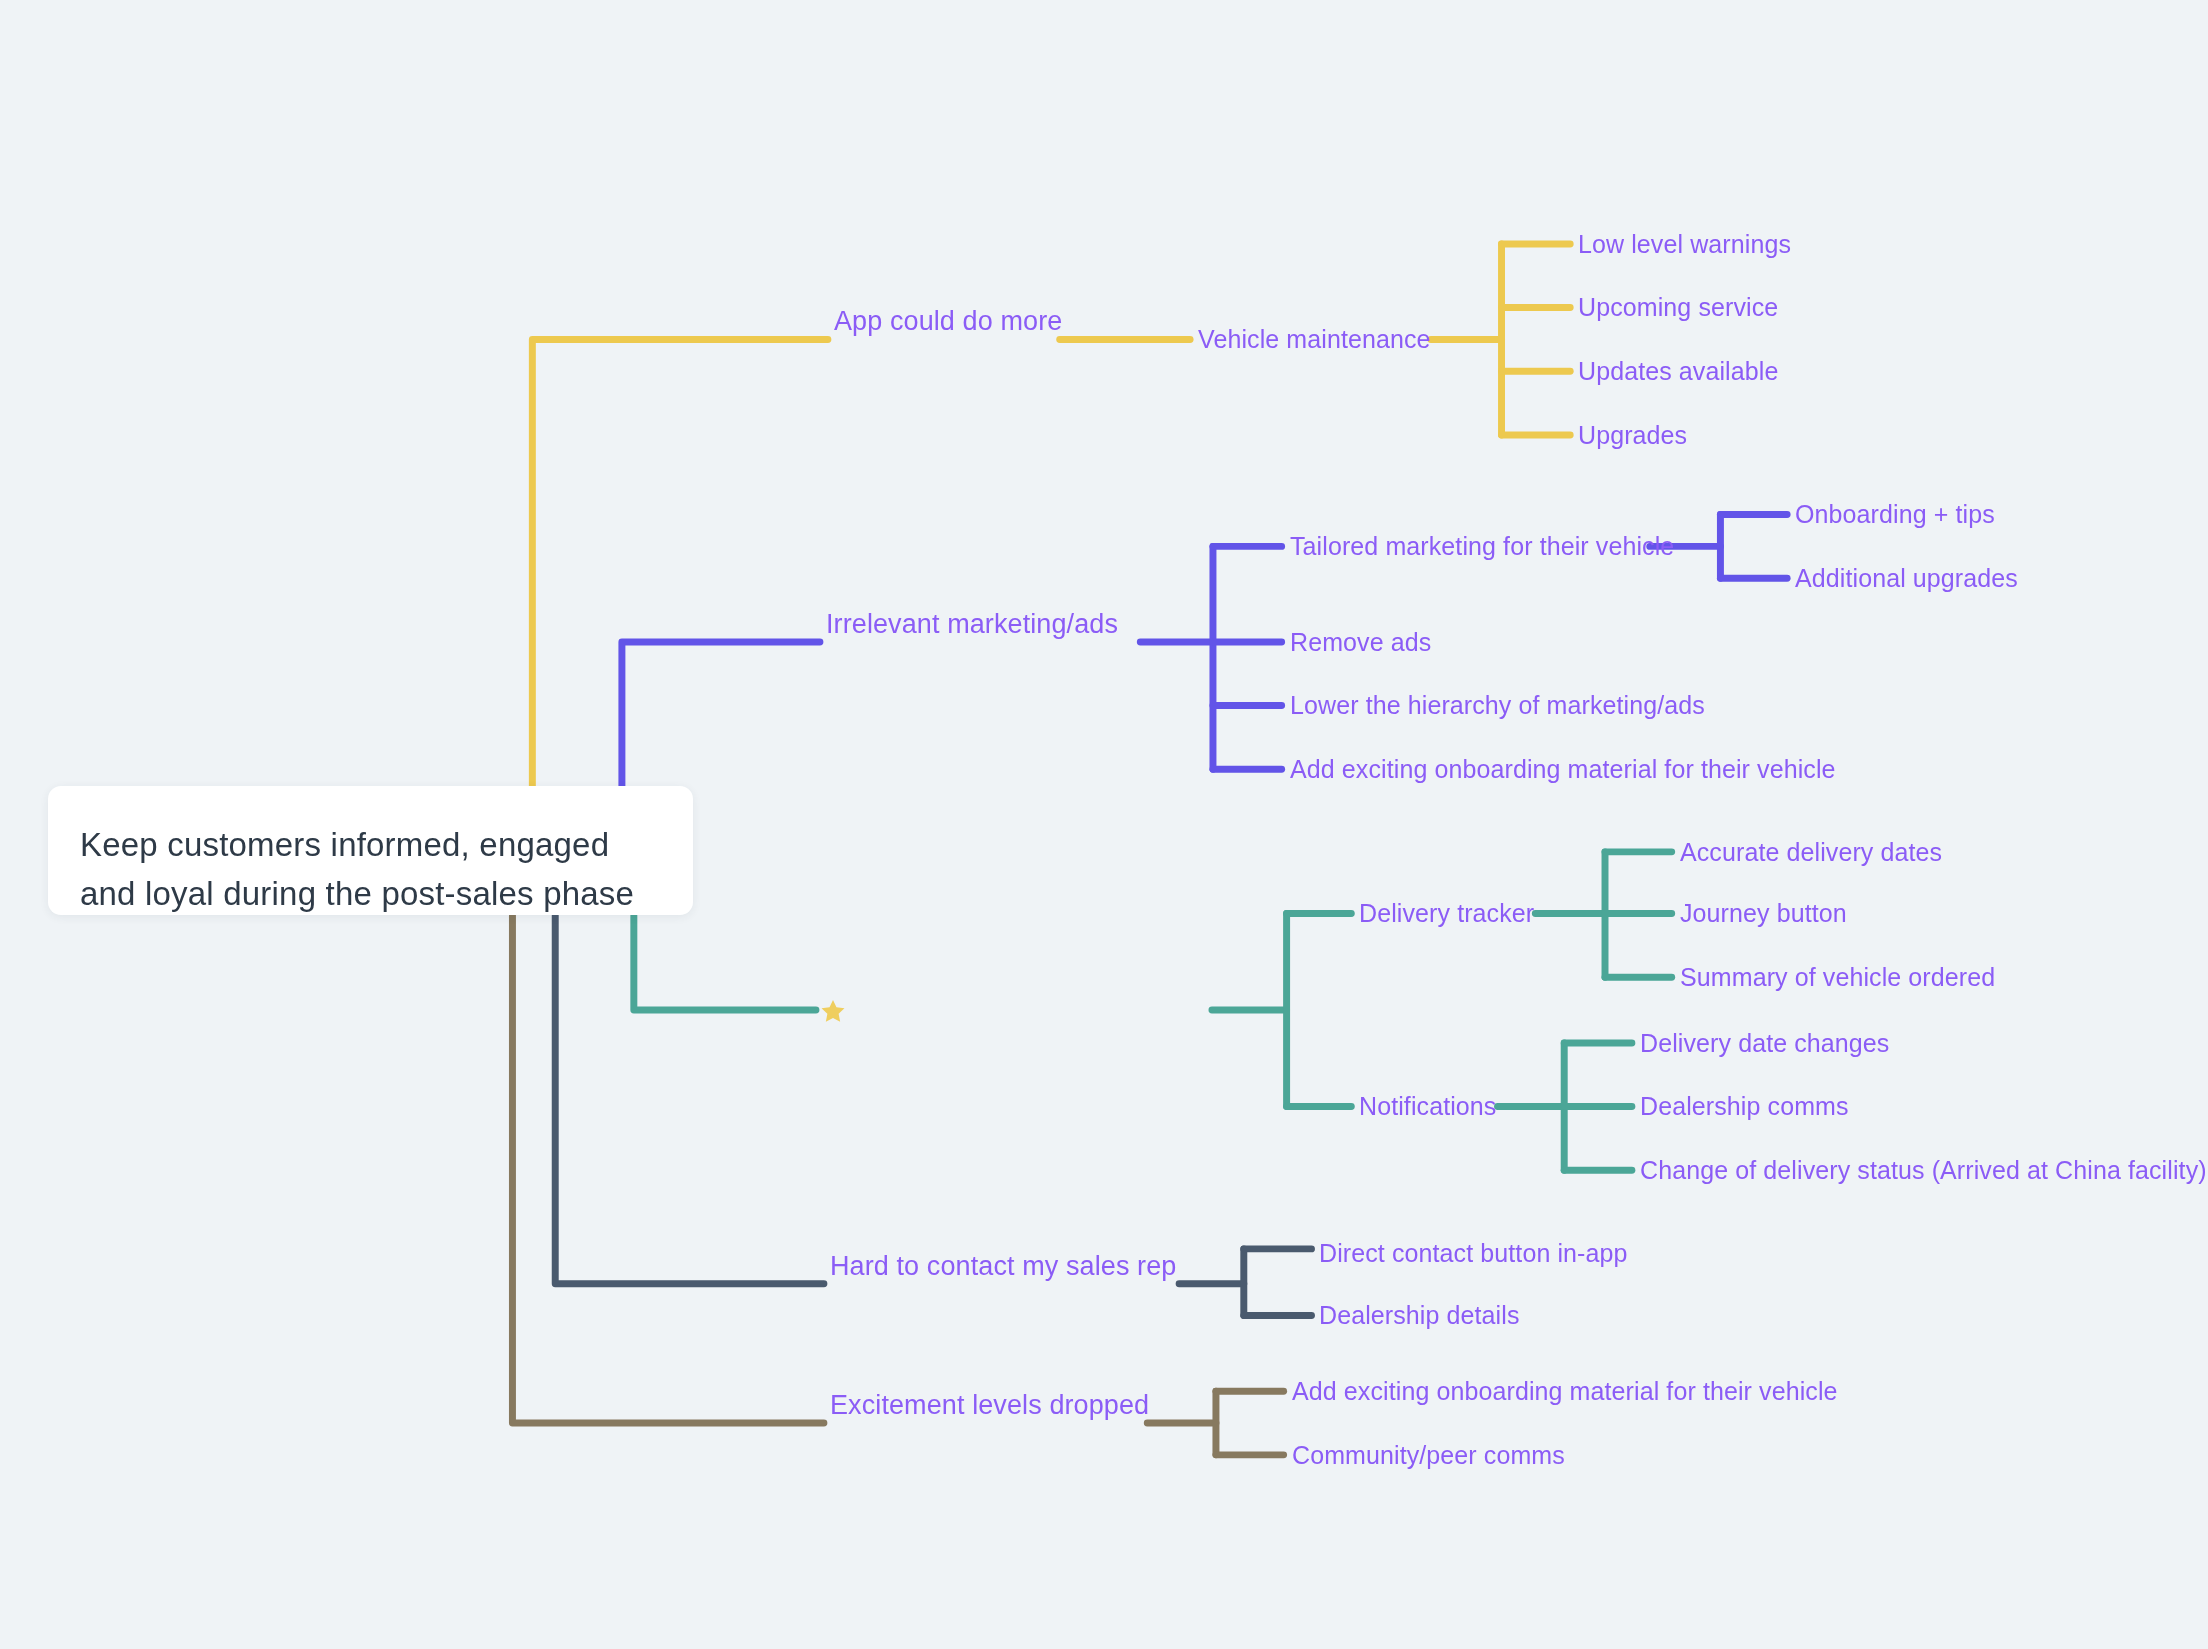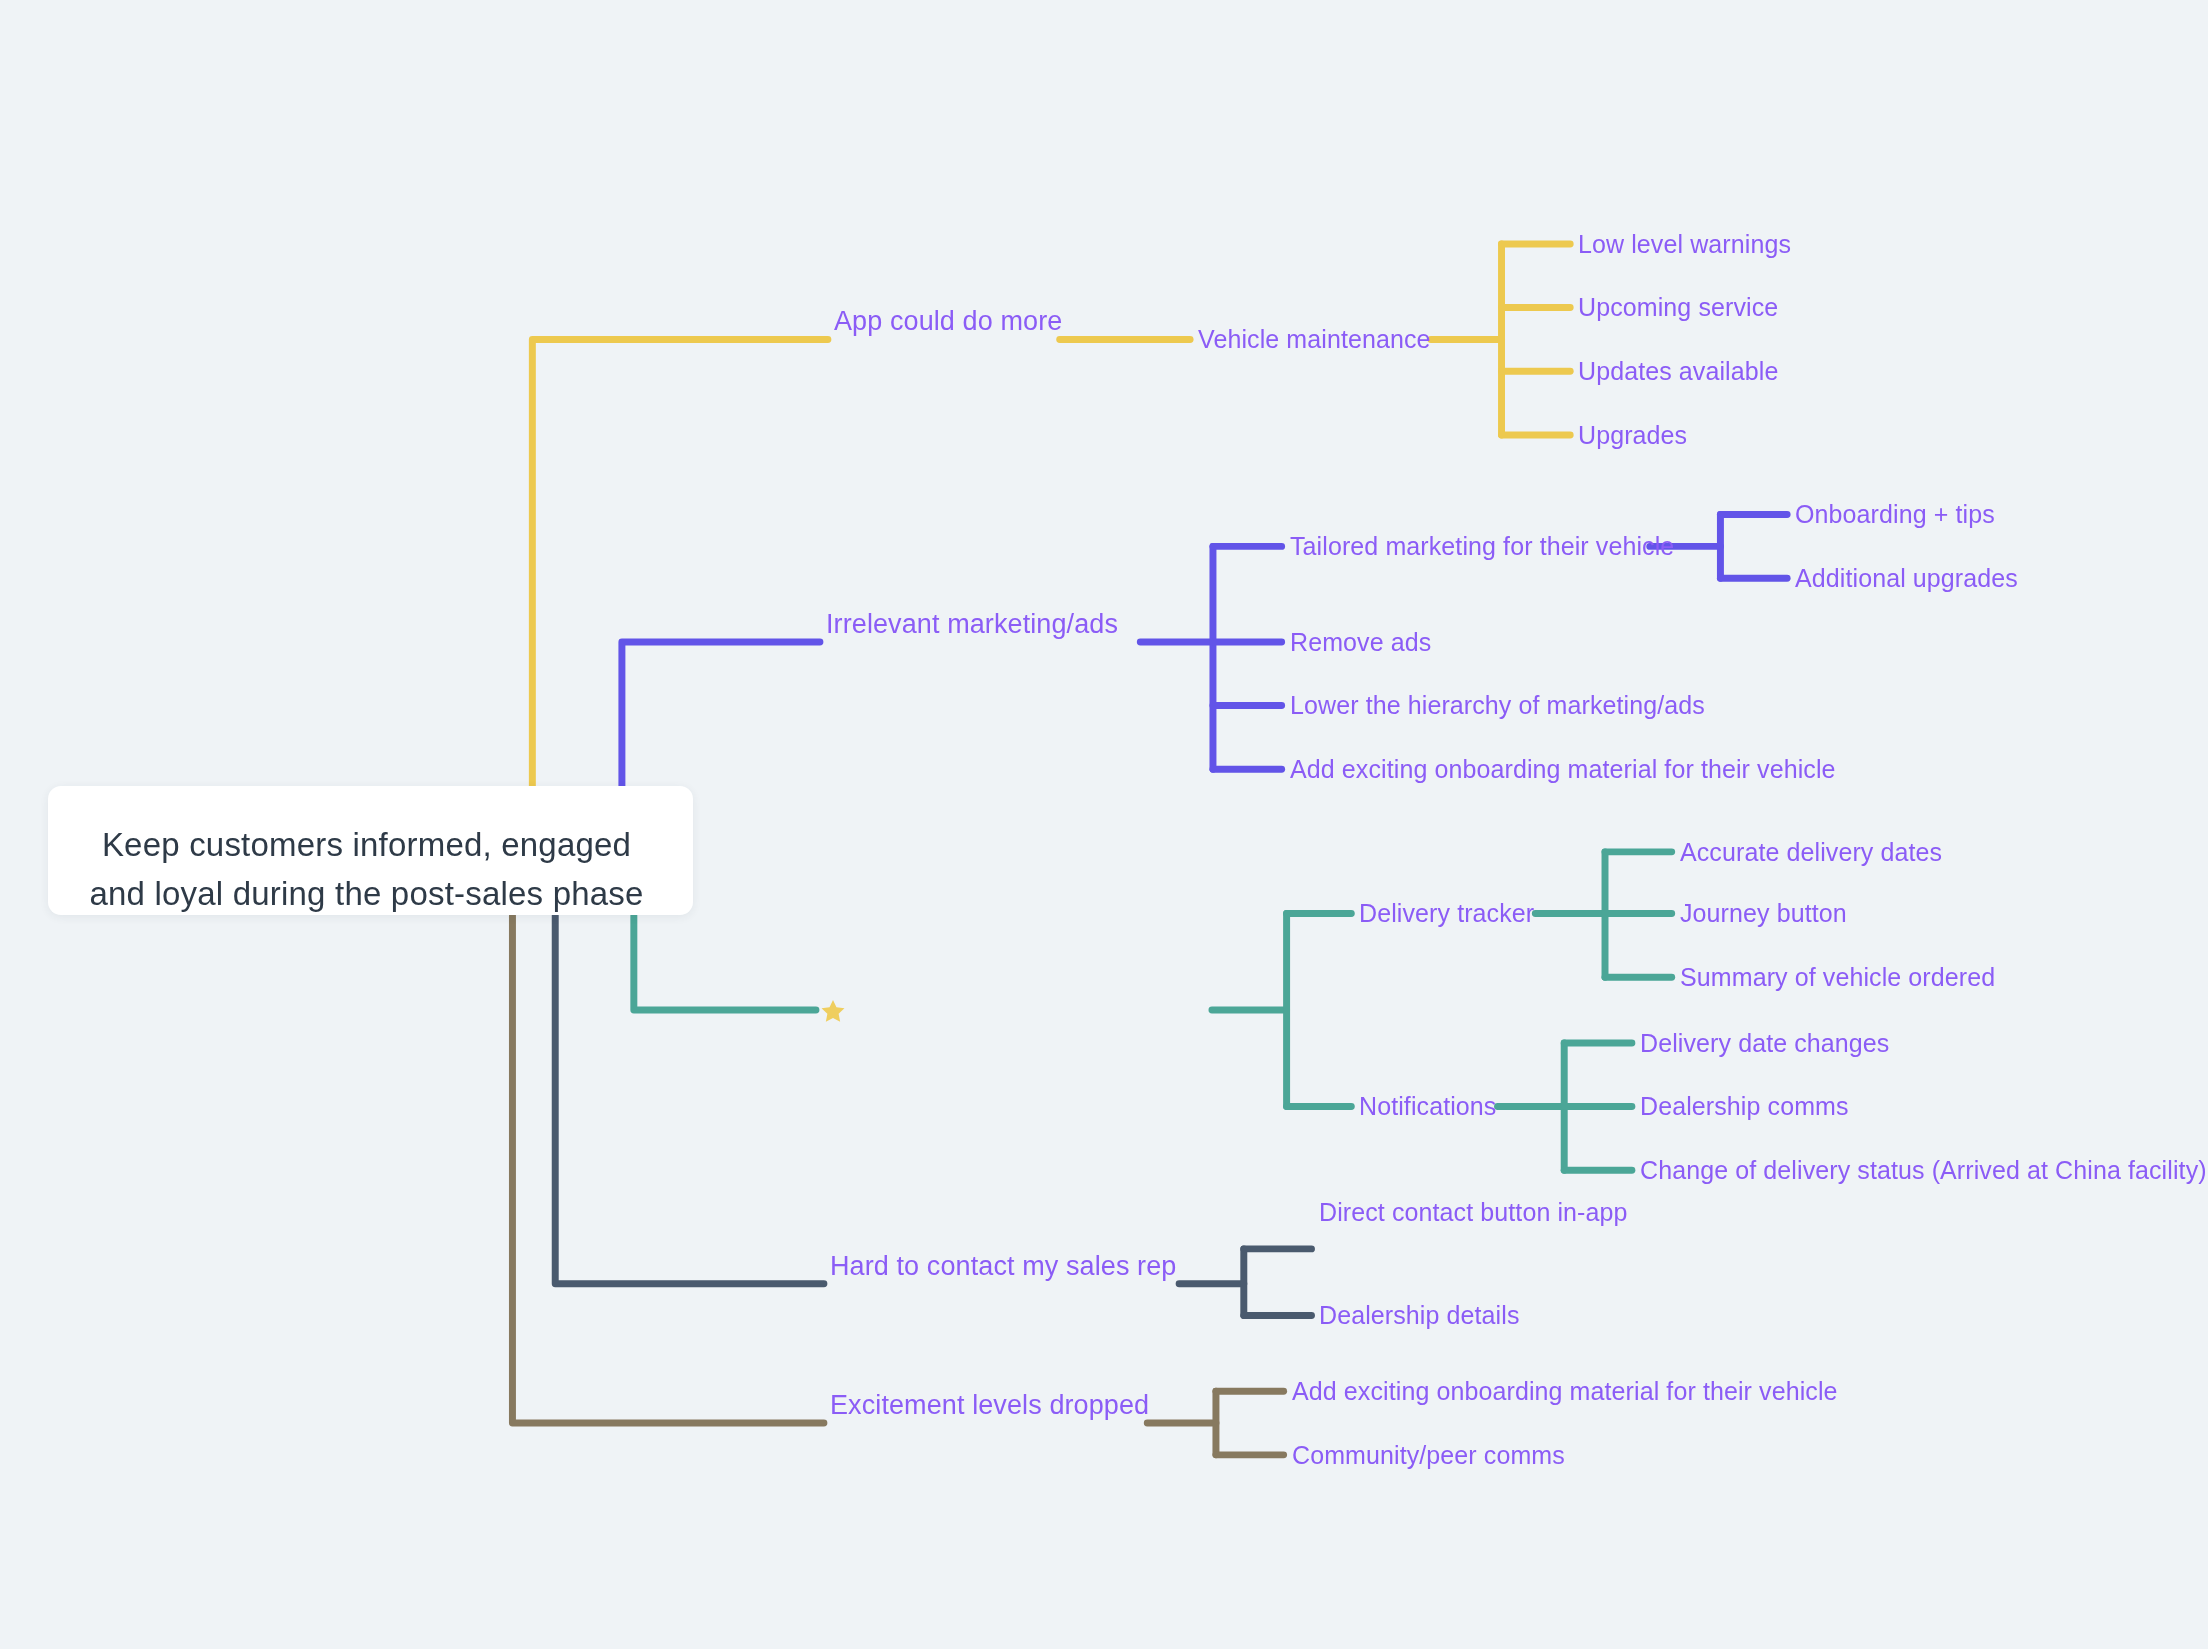--- a/index.html
+++ b/index.html
@@ -120,21 +120,21 @@
 
     <g>
       <path d="M515,920 L515,1430 L828,1430" fill="none" stroke="#87795f" stroke-width="7" stroke-linecap="round" stroke-linejoin="round"></path>
       <path d="M1153,1430 L1222,1430" fill="none" stroke="#87795f" stroke-width="7" stroke-linecap="round"></path>
       <path d="M1222,1398 L1222,1462" fill="none" stroke="#87795f" stroke-width="7" stroke-linecap="round"></path>
       <path d="M1222,1398 L1290,1398" fill="none" stroke="#87795f" stroke-width="7" stroke-linecap="round"></path>
       <path d="M1222,1462 L1290,1462" fill="none" stroke="#87795f" stroke-width="7" stroke-linecap="round"></path>
     </g>
   </svg>
 
-  <div class="center-card" style="left:48px; top:786px; width:645px; height:129px;text-align:center;">
+  <div class="center-card" style="left:48px; top:786px; width:645px; height:129px;">
     <div class="center-text">Keep customers informed, engaged
 and loyal during the post-sales phase</div>
   </div>
 
   <div class="node-label lvl1" style="left:834px; top:321px; transform:translateY(-50%);">App could do more</div>
 
   <div class="node-label lvl1" style="left:826px; top:624px; transform:translateY(-50%);">Irrelevant marketing/ads</div>
 
 
   <span class="star-icon" style="left:820px; top:998px;">
@@ -166,20 +166,20 @@
   <div class="node-label" style="left:1359px; top:1106px; transform:translateY(-50%);">Notifications</div>
 
   <div class="node-label" style="left:1680px; top:852px; transform:translateY(-50%);">Accurate delivery dates</div>
   <div class="node-label" style="left:1680px; top:913px; transform:translateY(-50%);">Journey button</div>
   <div class="node-label" style="left:1680px; top:977px; transform:translateY(-50%);">Summary of vehicle ordered</div>
 
   <div class="node-label" style="left:1640px; top:1043px; transform:translateY(-50%);">Delivery date changes</div>
   <div class="node-label" style="left:1640px; top:1106px; transform:translateY(-50%);">Dealership comms</div>
   <div class="node-label" style="left:1640px; top:1170px; transform:translateY(-50%);">Change of delivery status (Arrived at China facility)</div>
 
-  <div class="node-label" style="left:1319px; top:1212px; transform:translateY(-50%);">Direct contact button in-app</div>
+  <div class="node-label" style="left:1319px; top:1253px; transform:translateY(-50%);">Direct contact button in-app</div>
   <div class="node-label" style="left:1319px; top:1315px; transform:translateY(-50%);">Dealership details</div>
 
   <div class="node-label" style="left:1292px; top:1391px; transform:translateY(-50%);">Add exciting onboarding material for their vehicle</div>
   <div class="node-label" style="left:1292px; top:1455px; transform:translateY(-50%);">Community/peer comms</div>
 
 </div>
 
 
 </body></html>

